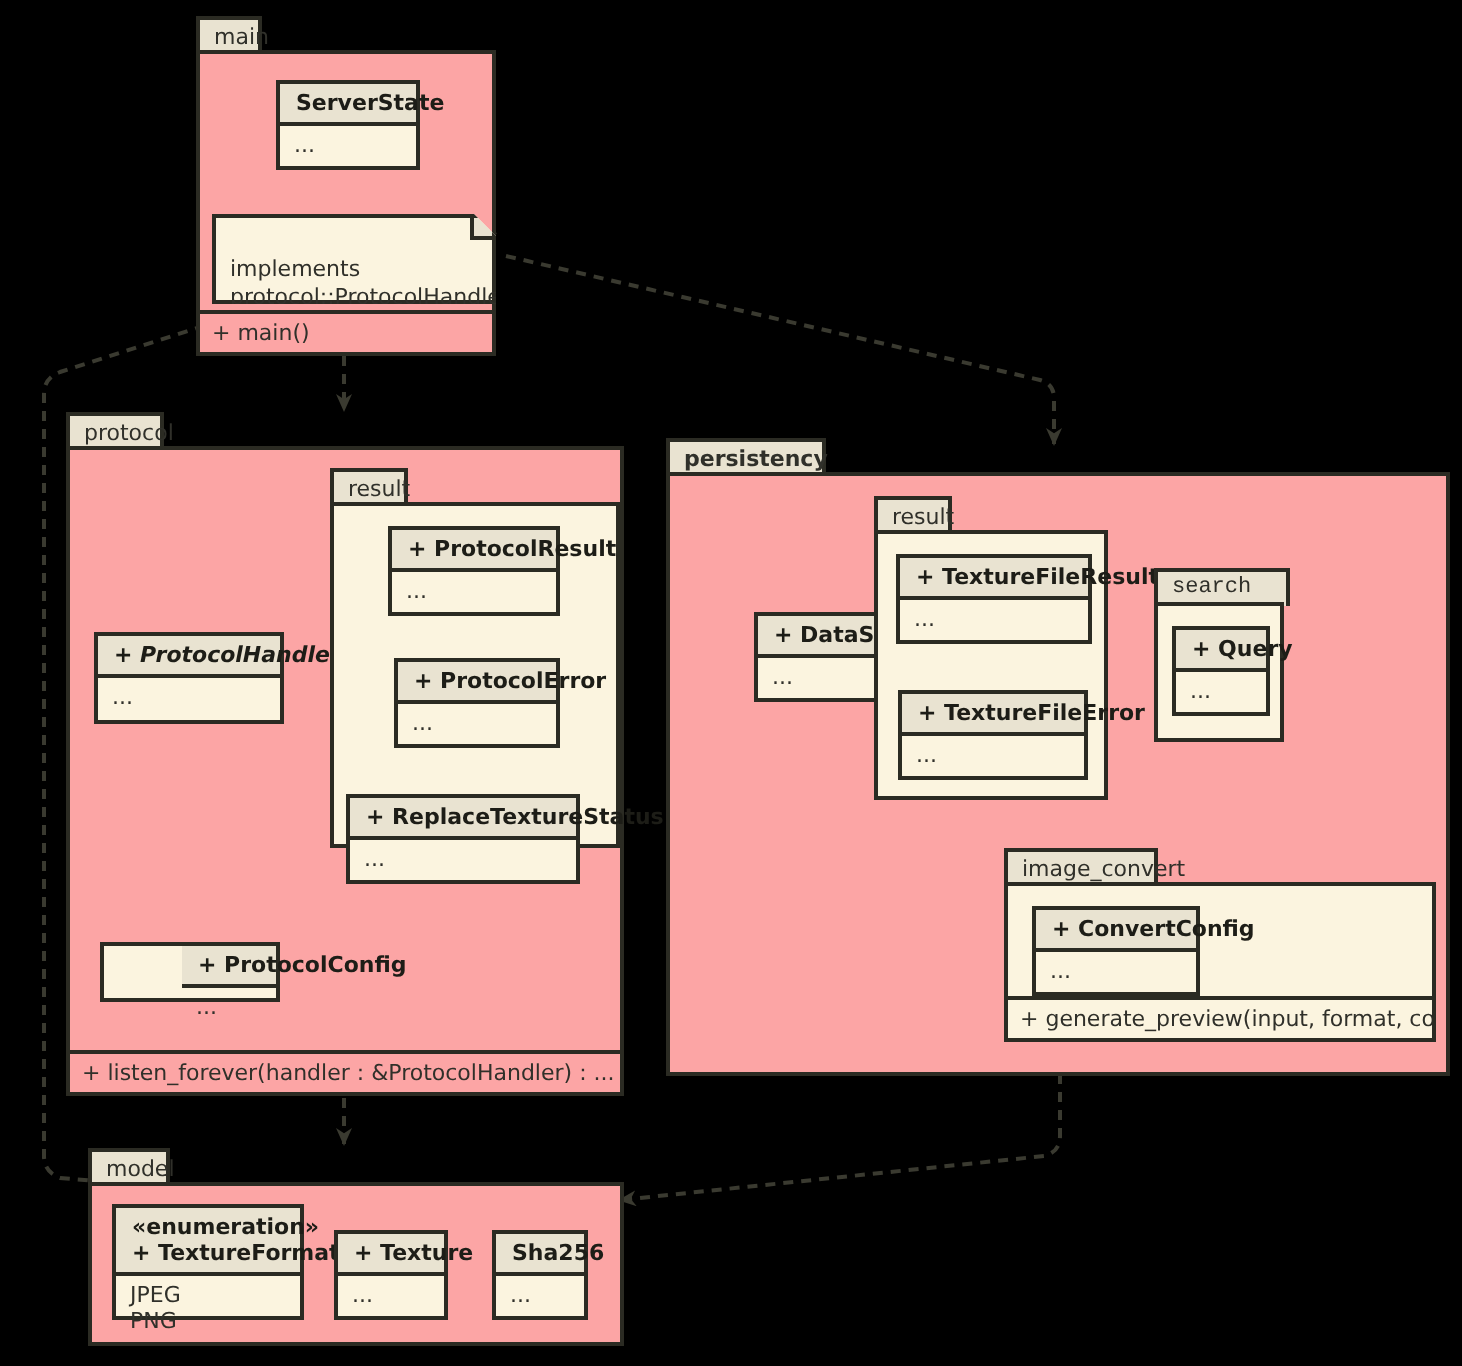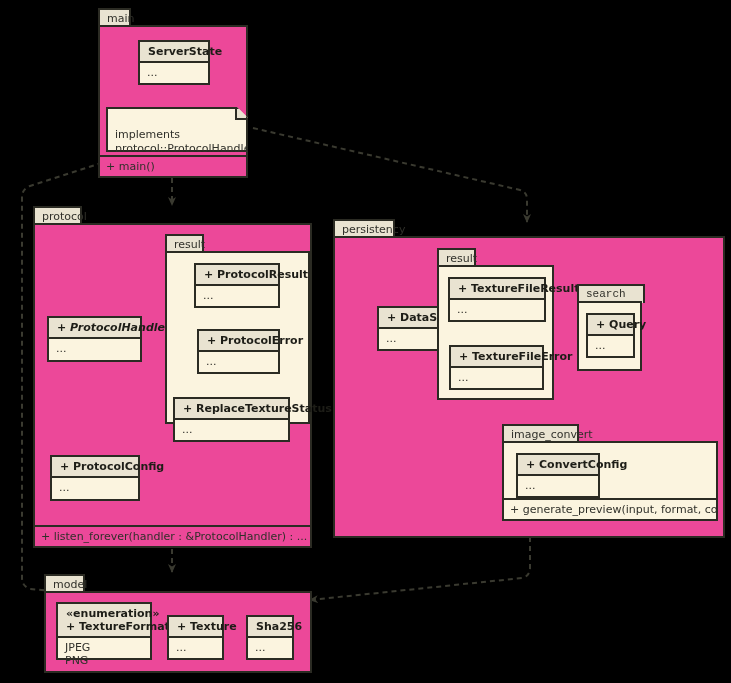--- a/index.html
+++ b/index.html
@@ -5,21 +5,21 @@
   html,body{margin:0;padding:0;background:#000;}
   body{width:731px;height:683px;position:relative;overflow:hidden;
        font-family:"DejaVu Sans","Liberation Sans",sans-serif;}
 
   
   .pkg{position:absolute;}
   .pkg-tab{position:absolute;top:0;left:0;height:19px;box-sizing:border-box;
            background:#E9E3D1;border:2px solid #2B2B23;border-bottom:none;
            font-size:11px;color:#30302a;line-height:17px;padding:0 7px;white-space:nowrap;}
   .pkg-body{position:absolute;left:0;box-sizing:border-box;
-            background:#ec4899;border:2px solid #2B2B23;}
+            background:#fca5a5;border:2px solid #2B2B23;}
   .pkg-body.light{background:#FBF4DF;}
   .pkg-fn{position:absolute;left:0;right:0;bottom:0;height:21px;box-sizing:border-box;
           border-top:2px solid #2B2B23;font-size:11px;color:#30302a;
           line-height:19px;padding:0 6px;white-space:nowrap;overflow:hidden;}
 
   .cls{position:absolute;box-sizing:border-box;border:2px solid #2B2B23;background:#FBF4DF;}
   .cls-hd{box-sizing:border-box;background:#E9E3D1;border-bottom:2px solid #2B2B23;
           font-size:11px;font-weight:bold;color:#1d1d17;text-align:center;
           padding:3px 8px;line-height:13px;white-space:nowrap;}
   .cls-hd.ital{font-style:italic;}
@@ -78,21 +78,21 @@
   <div class="pkg-tab" style="width:49px;">protocol</div>
   <div class="pkg-body" style="top:17px;width:279px;height:325px;">
     <div class="pkg-fn">+ listen_forever(handler : &amp;ProtocolHandler) : ...</div>
   </div>
 
   <div class="cls" style="left:14px;top:110px;width:95px;height:46px;">
     <div class="cls-hd ital">+ ProtocolHandler</div>
     <div class="cls-bd">...</div>
   </div>
 
-  <div class="cls" style="left:17px;top:249px;width:90px;height:46px;">
+  <div class="cls" style="left:17px;top:265px;width:90px;height:30px;padding-left:39px;">
     <div class="cls-hd">+ ProtocolConfig</div>
     <div class="cls-bd">...</div>
   </div>
 
   <div class="pkg" style="left:132px;top:28px;width:145px;height:190px;">
     <div class="pkg-tab" style="width:39px;">result</div>
     <div class="pkg-body light" style="top:17px;width:145px;height:173px;"></div>
 
     <div class="cls" style="left:29px;top:29px;width:86px;height:45px;">
       <div class="cls-hd">+ ProtocolResult</div>
@@ -105,21 +105,21 @@
     </div>
 
     <div class="cls" style="left:8px;top:163px;width:117px;height:45px;">
       <div class="cls-hd">+ ReplaceTextureStatus</div>
       <div class="cls-bd">...</div>
     </div>
   </div>
 </div>
 
 <div class="pkg" style="left:333px;top:219px;width:392px;height:319px;">
-  <div class="pkg-tab" style="width:62px;">persistency</div>
+  <div class="pkg-tab" style="width:80px;font-weight:bold;">persistency</div>
   <div class="pkg-body" style="top:17px;width:392px;height:302px;"></div>
 
   <div class="cls" style="left:14px;top:87px;width:66px;height:45px;margin-left:30px;">
     <div class="cls-hd">+ DataStore</div>
     <div class="cls-bd">...</div>
   </div>
 
   <div class="pkg" style="left:104px;top:29px;width:117px;height:152px;">
     <div class="pkg-tab" style="width:39px;">result</div>
     <div class="pkg-body light" style="top:17px;width:117px;height:135px;"></div>

